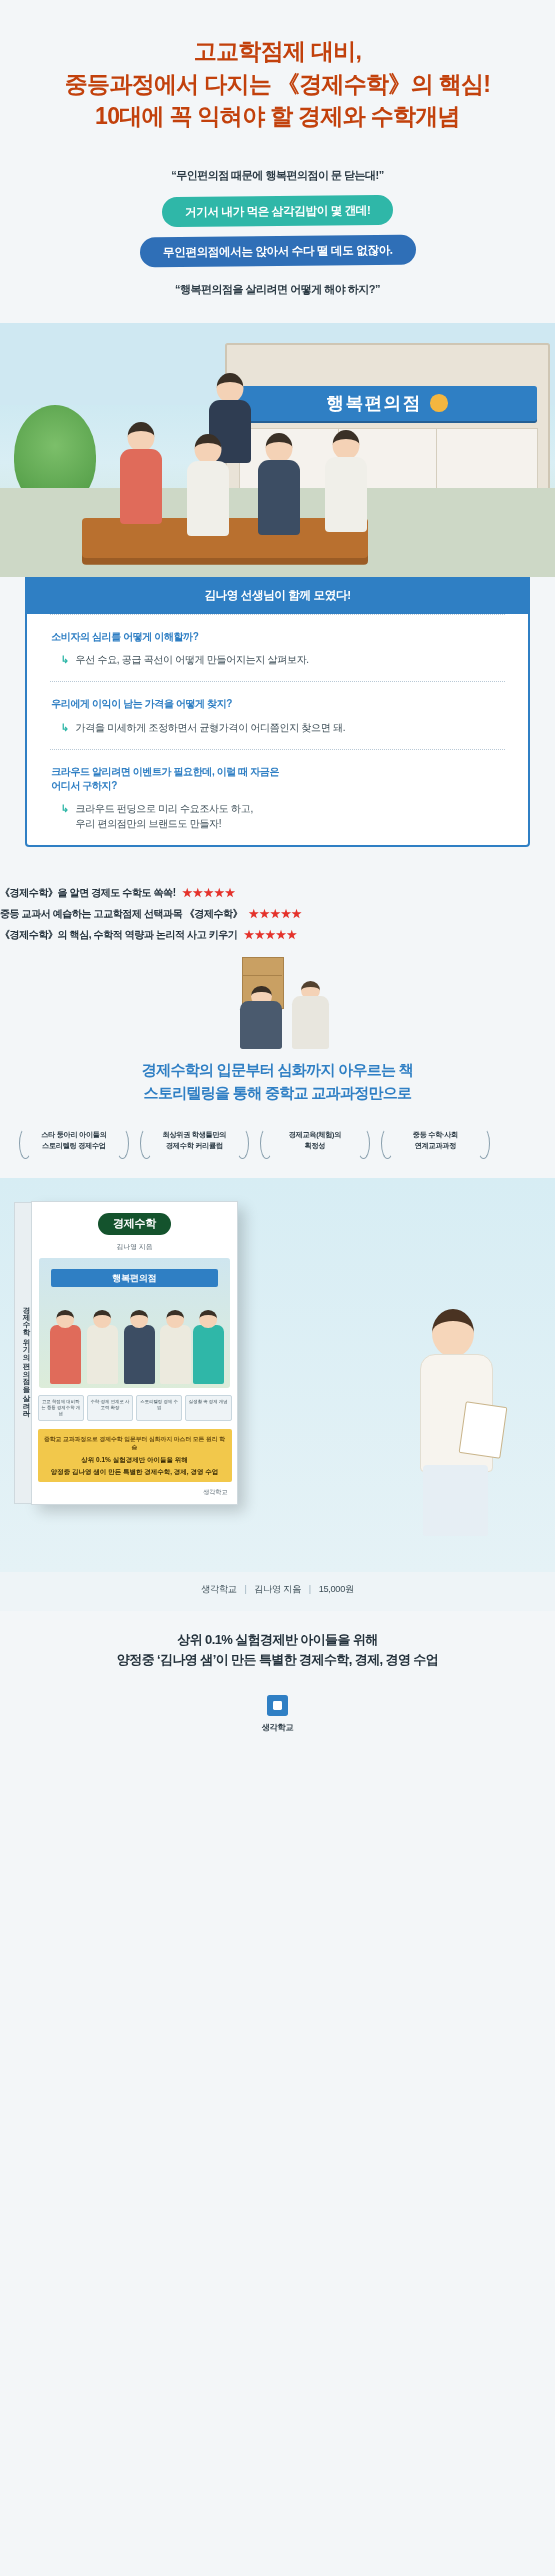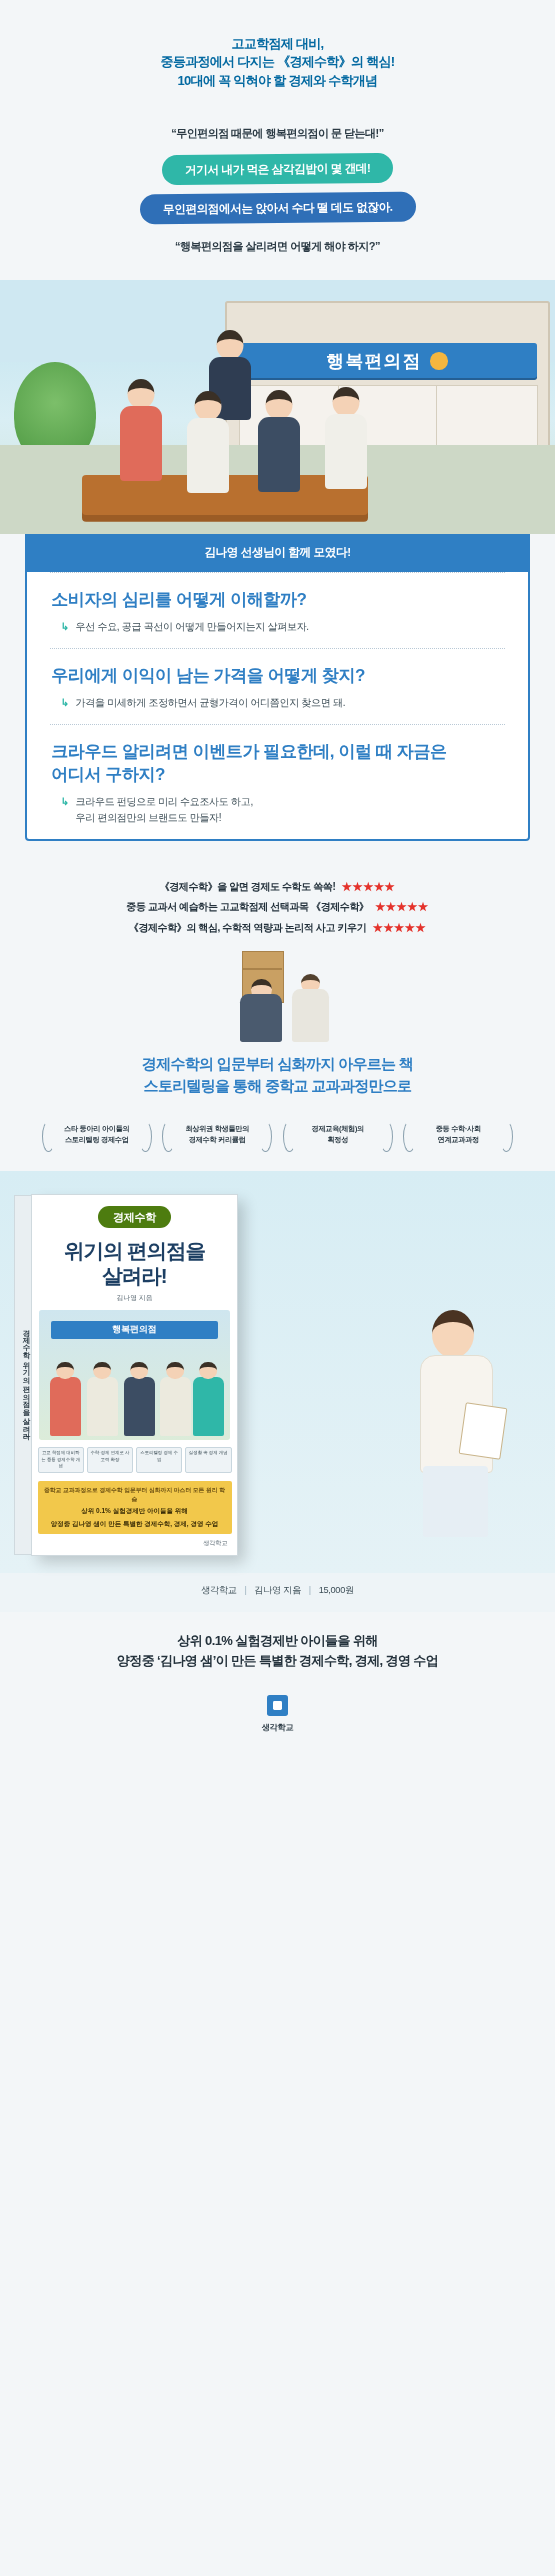--- a/index.html
+++ b/index.html
@@ -19,23 +19,23 @@
     overflow: hidden;
   }
 
   
   .headline {
     padding: 35px 0 17.7px 0;
     text-align: center;
     background: #f3f6f8;
   }
   .headline .line {
-    font-size: 13px;
-    font-weight: bold;
-    color: #0369a1;
+    font-size: 23px;
+    font-weight: bold;
+    color: #c2410c;
     letter-spacing: -0.7px;
     line-height: 1.42;
   }
 
   
   .quotes {
     text-align: center;
     padding: 6.8px 0 12.3px 0;
   }
   .quote-plain {
@@ -169,21 +169,21 @@
   }
   .divider {
     border-top: 1.4px dotted #b9c9d6;
     margin: 0 23px;
   }
   .qa {
     padding: 15px 24.6px 13.6px 24.6px;
   }
   .qa .q {
     color: #2f7fc4;
-    font-size: 17px;
+    font-size: 10px;
     font-weight: bold;
     letter-spacing: -0.4px;
     margin-bottom: 8.2px;
   }
   .qa .a {
     display: flex;
     gap: 6.8px;
     color: #3c4d56;
     font-size: 10px;
     letter-spacing: -0.3px;
@@ -191,21 +191,21 @@
     padding-left: 9.5px;
   }
   .qa .a .arrow {
     color: #2fb7a8;
     font-weight: bold;
     flex: none;
   }
 
   
   .reviews {
-    text-align: center;
+    text-align: left;
     padding: 17.7px 0 5.5px 0;
   }
   .review-row {
     font-size: 10px;
     color: #24323c;
     font-weight: bold;
     letter-spacing: -0.4px;
     padding: 3.4px 0;
   }
   .stars { color: #e4322b; letter-spacing: 0.7px; margin-left: 4.1px; }
@@ -249,21 +249,20 @@
     font-size: 15px;
     font-weight: bold;
     color: #2f7fc4;
     letter-spacing: -0.7px;
     line-height: 1.5;
   }
 
   
   .laurels {
     display: flex;
-    justify-content: center;
     gap: 5.5px;
     padding: 2.7px 16.4px 20.5px 16.4px;
   }
   .laurel {
     position: relative;
     width: 115px;
     text-align: center;
     font-size: 7.2px;
     color: #2b3a44;
     font-weight: bold;
@@ -307,21 +306,21 @@
     text-align: center;
     padding-top: 11px;
     font-weight: bold;
   }
   .book .cover-top {
     padding: 11px 11px 2.7px 11px;
     text-align: center;
   }
   .book .cover-tag {
     display: inline-block;
-    background: #4d7c0f;
+    background: #14532d;
     color: #fff;
     font-size: 11px;
     font-weight: bold;
     border-radius: 11px;
     padding: 3.4px 15px;
     letter-spacing: -0.3px;
   }
   .book .cover-title {
     color: #1d3f63;
     font-size: 20.5px;
@@ -611,24 +610,20 @@
       <div>중등 수학·사회</div>
       <div>연계교과과정</div>
     </div>
   </div>
 
   <div class="book-section">
     <div class="book">
       <div class="spine">경제수학 위기의 편의점을 살려라!</div>
       <div class="cover-top">
         <span class="cover-tag">경제수학</span>
-      </div>
-      <div class="cover-title">
-        <div>위기의 편의점을</div>
-        <div>살려라!</div>
       </div>
       <div class="cover-author">김나영 지음</div>
       <div class="cover-art">
         <div class="sign">행복편의점</div>
         <div class="kid k1">
             <span class="h"></span>
           </div>
         <div class="kid k2">
             <span class="h"></span>
           </div>

